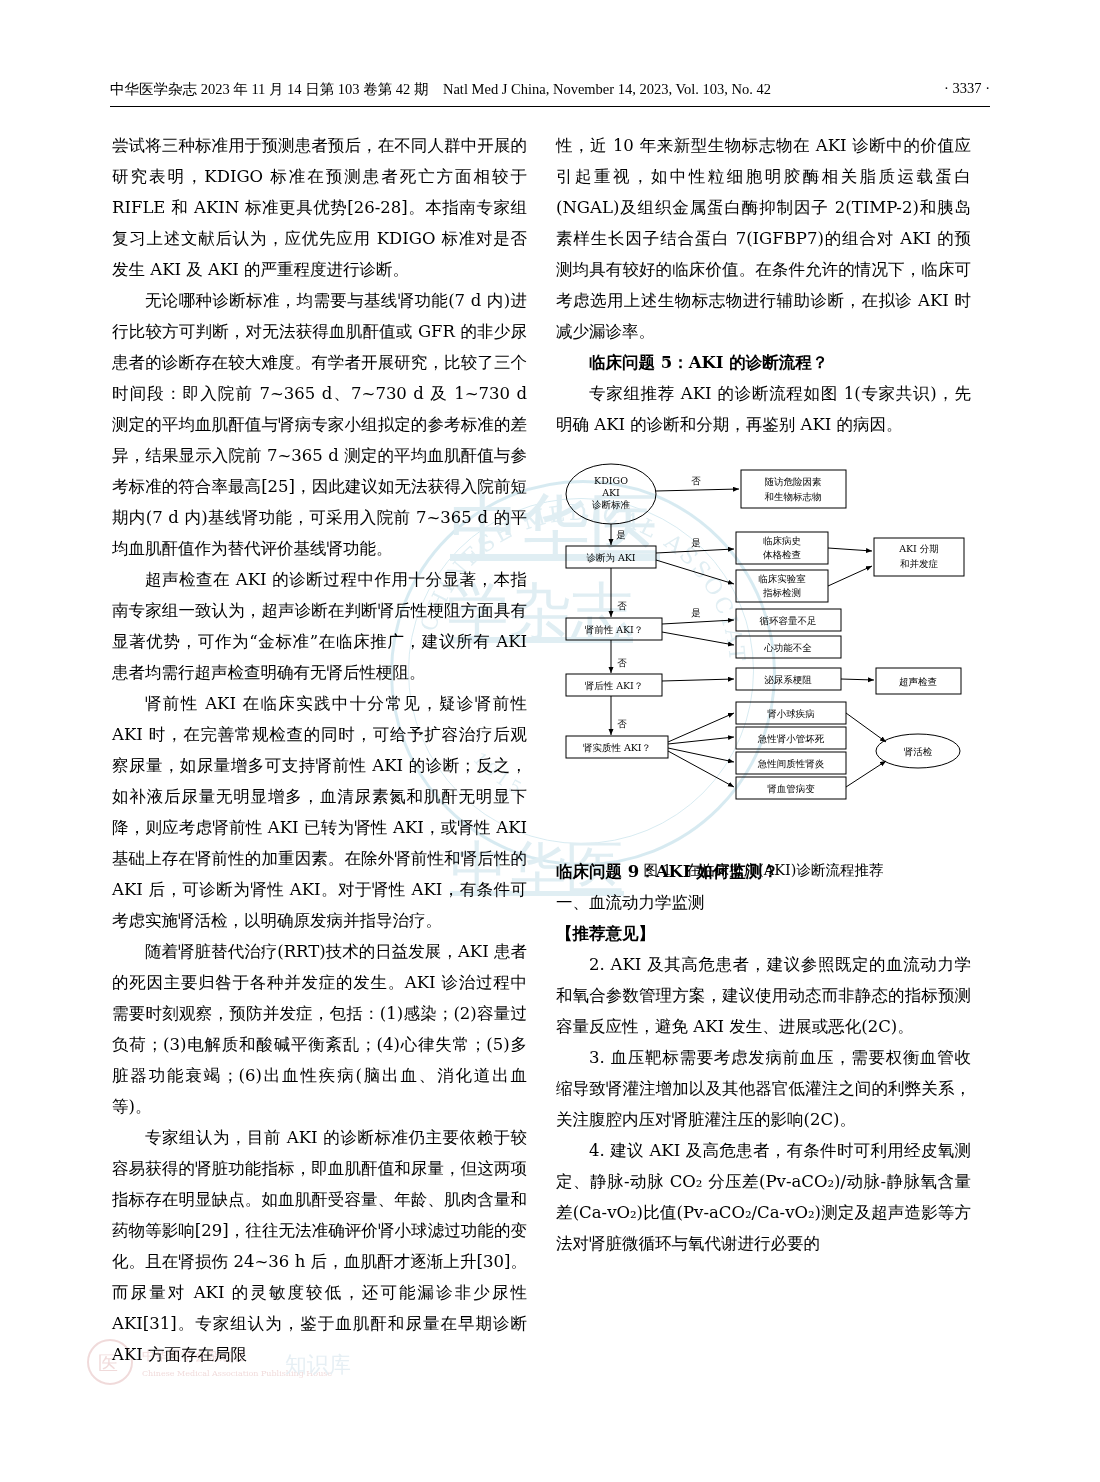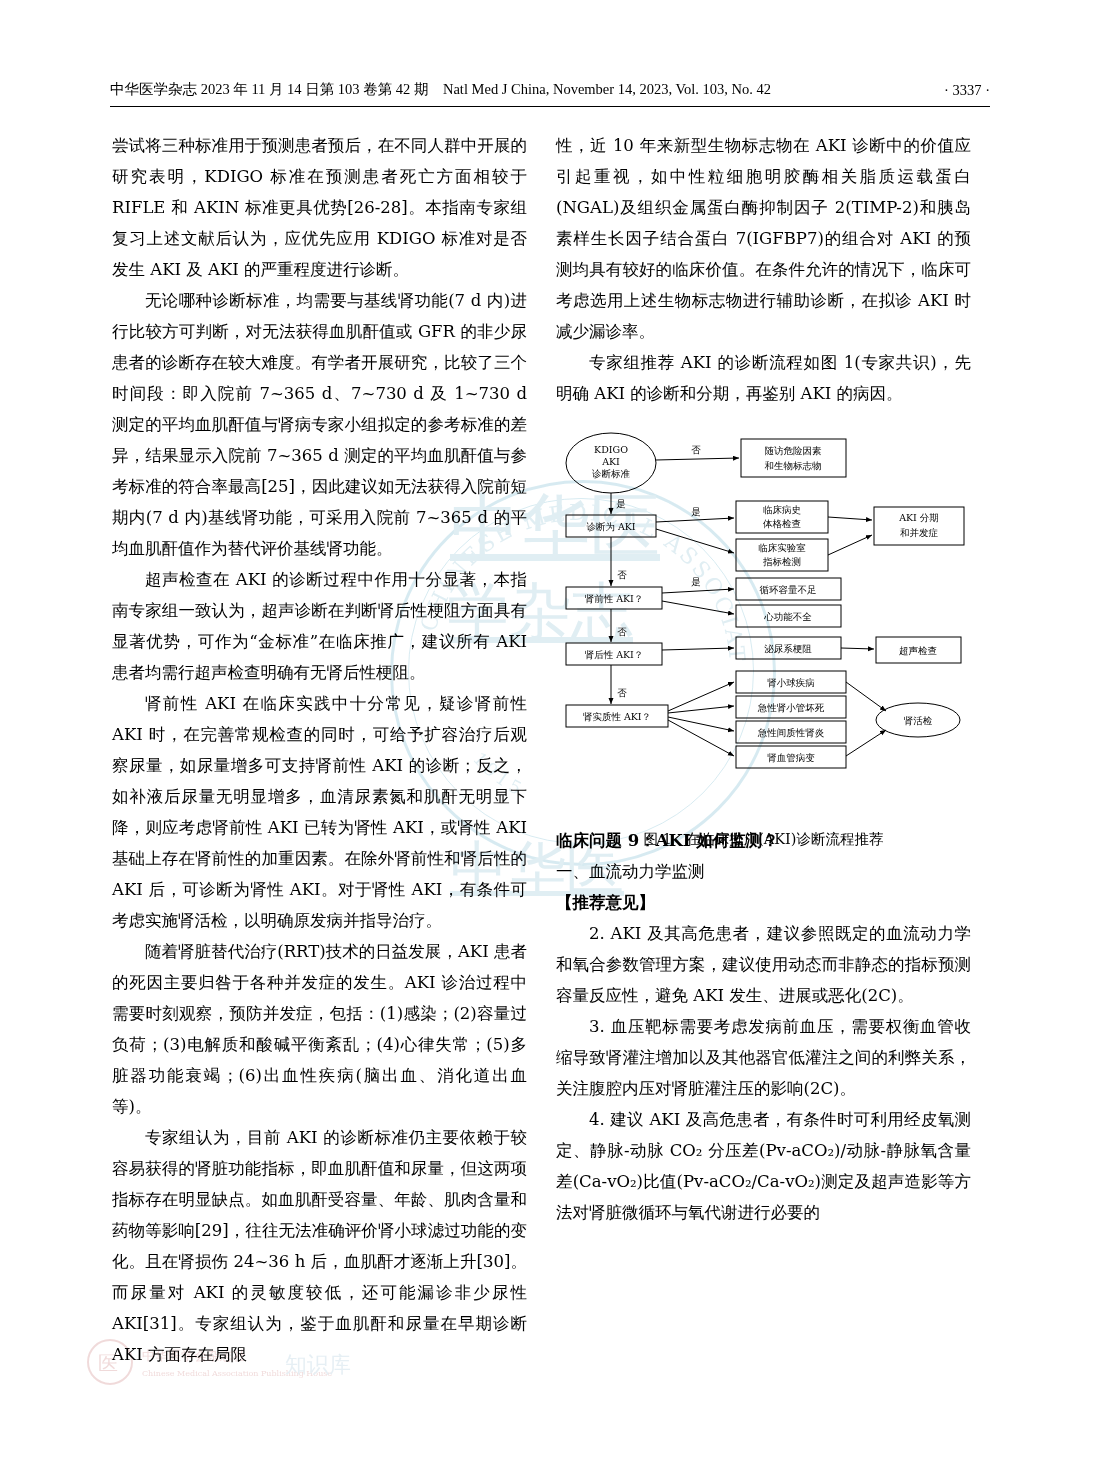--- a/index.html
+++ b/index.html
@@ -42,21 +42,21 @@
     position:absolute;left:70px;top:70px;width:360px;height:360px;
   }
   .wm-logo-bottom{
     position:absolute;left:80px;top:1332px;width:300px;height:60px;opacity:.5;
   }
   
   .header{
     position:absolute;left:110px;top:80px;width:880px;
     font-size:14.5px;
     letter-spacing:0px;
-    display:flex;justify-content:space-between;align-items:flex-end;
+    display:flex;justify-content:space-between;align-items:flex-start;
     font-family:"Liberation Serif", serif;
   }
   .header .left{white-space:nowrap;}
   .header .right{white-space:nowrap;}
   .rule{
     position:absolute;left:110px;top:106px;width:880px;height:1px;background:#000;
   }
   
   .col{
     position:absolute;
@@ -131,20 +131,21 @@
     <p>尝试将三种标准用于预测患者预后，在不同人群中开展的研究表明，KDIGO 标准在预测患者死亡方面相较于 RIFLE 和 AKIN 标准更具优势[26-28]。本指南专家组复习上述文献后认为，应优先应用 KDIGO 标准对是否发生 AKI 及 AKI 的严重程度进行诊断。</p>
     <p class="ind">无论哪种诊断标准，均需要与基线肾功能(7 d 内)进行比较方可判断，对无法获得血肌酐值或 GFR 的非少尿患者的诊断存在较大难度。有学者开展研究，比较了三个时间段：即入院前 7~365 d、7~730 d 及 1~730 d 测定的平均血肌酐值与肾病专家小组拟定的参考标准的差异，结果显示入院前 7~365 d 测定的平均血肌酐值与参考标准的符合率最高[25]，因此建议如无法获得入院前短期内(7 d 内)基线肾功能，可采用入院前 7~365 d 的平均血肌酐值作为替代评价基线肾功能。</p>
     <p class="ind">超声检查在 AKI 的诊断过程中作用十分显著，本指南专家组一致认为，超声诊断在判断肾后性梗阻方面具有显著优势，可作为“金标准”在临床推广，建议所有 AKI 患者均需行超声检查明确有无肾后性梗阻。</p>
     <p class="ind">肾前性 AKI 在临床实践中十分常见，疑诊肾前性 AKI 时，在完善常规检查的同时，可给予扩容治疗后观察尿量，如尿量增多可支持肾前性 AKI 的诊断；反之，如补液后尿量无明显增多，血清尿素氮和肌酐无明显下降，则应考虑肾前性 AKI 已转为肾性 AKI，或肾性 AKI 基础上存在肾前性的加重因素。在除外肾前性和肾后性的 AKI 后，可诊断为肾性 AKI。对于肾性 AKI，有条件可考虑实施肾活检，以明确原发病并指导治疗。</p>
     <p class="ind">随着肾脏替代治疗(RRT)技术的日益发展，AKI 患者的死因主要归咎于各种并发症的发生。AKI 诊治过程中需要时刻观察，预防并发症，包括：(1)感染；(2)容量过负荷；(3)电解质和酸碱平衡紊乱；(4)心律失常；(5)多脏器功能衰竭；(6)出血性疾病(脑出血、消化道出血等)。</p>
     <p class="ind">专家组认为，目前 AKI 的诊断标准仍主要依赖于较容易获得的肾脏功能指标，即血肌酐值和尿量，但这两项指标存在明显缺点。如血肌酐受容量、年龄、肌肉含量和药物等影响[29]，往往无法准确评价肾小球滤过功能的变化。且在肾损伤 24~36 h 后，血肌酐才逐渐上升[30]。而尿量对 AKI 的灵敏度较低，还可能漏诊非少尿性 AKI[31]。专家组认为，鉴于血肌酐和尿量在早期诊断 AKI 方面存在局限</p>
   </div>
 
   <div class="col right">
     <p>性，近 10 年来新型生物标志物在 AKI 诊断中的价值应引起重视，如中性粒细胞明胶酶相关脂质运载蛋白(NGAL)及组织金属蛋白酶抑制因子 2(TIMP-2)和胰岛素样生长因子结合蛋白 7(IGFBP7)的组合对 AKI 的预测均具有较好的临床价值。在条件允许的情况下，临床可考虑选用上述生物标志物进行辅助诊断，在拟诊 AKI 时减少漏诊率。</p>
+    <p class="ind bold">临床问题 5：AKI 的诊断流程？</p>
     <p class="ind">专家组推荐 AKI 的诊断流程如图 1(专家共识)，先明确 AKI 的诊断和分期，再鉴别 AKI 的病因。</p>
 
     <div class="figure">
       <svg viewBox="0 0 415 400" width="415" height="400">
         <defs>
           <marker id="arr" markerWidth="7" markerHeight="7" refX="6" refY="2.5" orient="auto">
             <path d="M0,0 L6,2.5 L0,5 z" fill="#000"></path>
           </marker>
         </defs>
         <g fill="none" stroke="#000" stroke-width="1">

